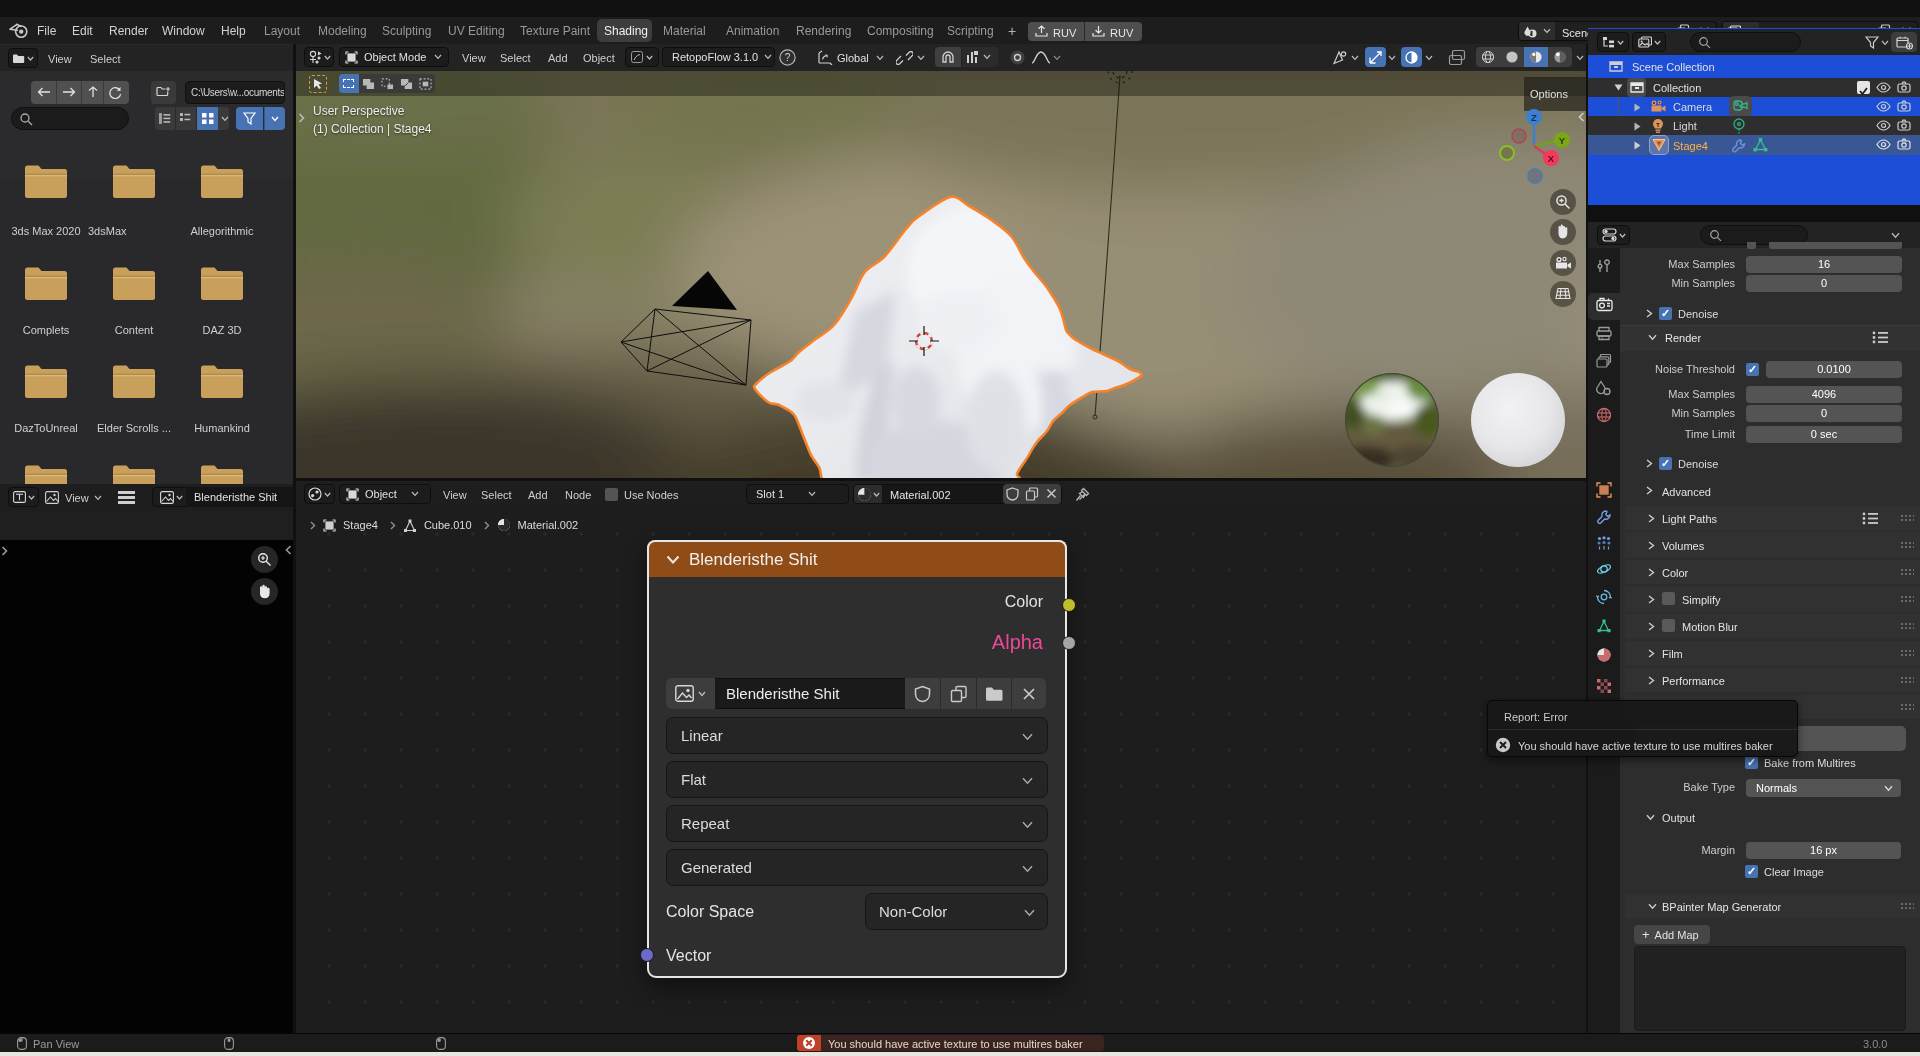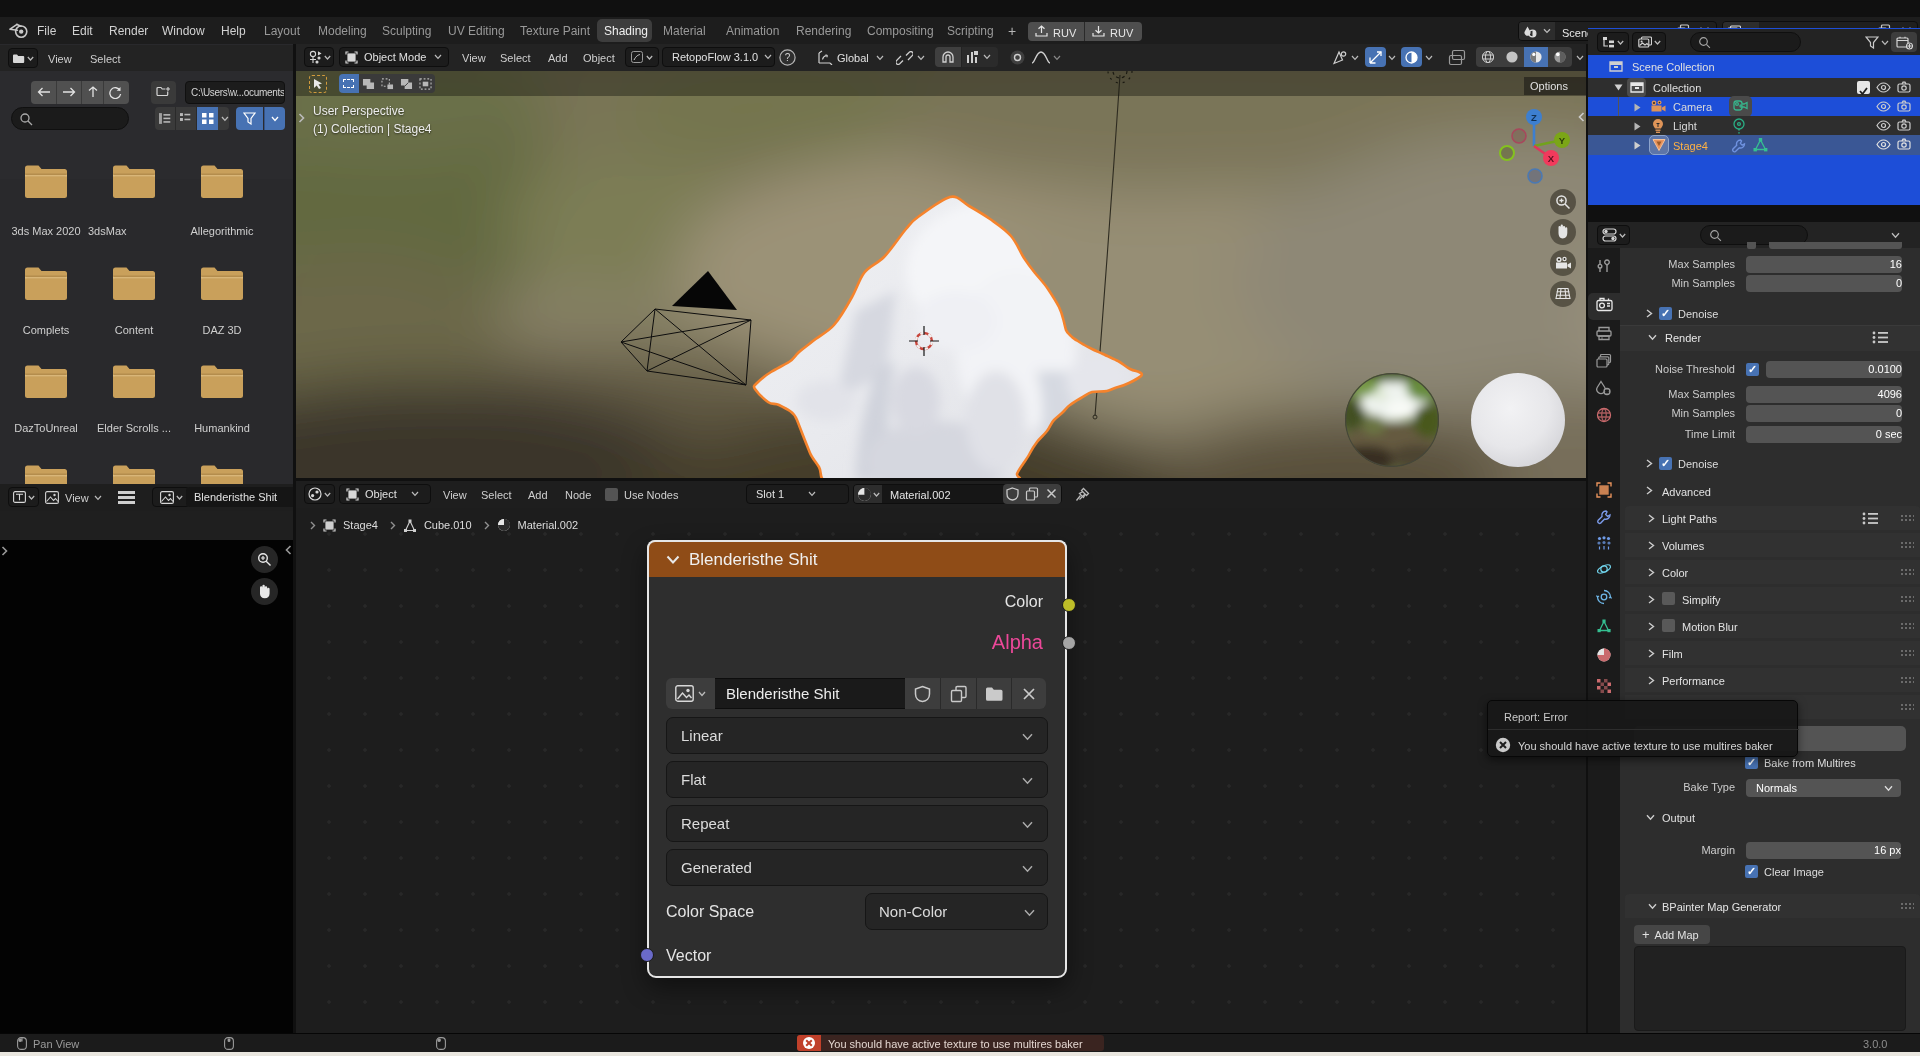--- a/index.html
+++ b/index.html
@@ -1,21 +1,21 @@
 <!DOCTYPE html>
 <html><head><meta charset="utf-8"><style>
 *{margin:0;padding:0;box-sizing:border-box}
 html,body{width:1920px;height:1056px;overflow:hidden;background:#161616;font-family:"Liberation Sans",sans-serif}
 #root{position:relative;width:1920px;height:1056px;background:#101010}
 .a{position:absolute}
 .tx{color:#d2d2d2;font-size:12px;line-height:1;white-space:nowrap}
 .tx11{color:#cfcfcf;font-size:11px;line-height:1;white-space:nowrap}
 .hdr{background:#232323}
 .dd{background:#1c1c1c;border:1px solid #0e0e0e;border-radius:4px;color:#dcdcdc;font-size:11px;white-space:nowrap}
-.fld{background:#545454;border-radius:4px;color:#fff;font-size:11px;text-align:right;line-height:17px;white-space:nowrap}
+.fld{background:#545454;border-radius:4px;color:#fff;font-size:11px;text-align:center;line-height:17px;white-space:nowrap}
 .lbl{position:absolute;color:#cccccc;font-size:11px;text-align:right;white-space:nowrap;line-height:17px}
 .chk{position:absolute;width:13px;height:13px;background:#4772b3;border-radius:2px;color:#fff;font-size:11px;font-weight:bold;text-align:center;line-height:13px}
 .chkoff{position:absolute;width:13px;height:13px;background:#545454;border-radius:2px}
 .sech{position:absolute;left:37px;width:295px;background:#313131;color:#e3e3e3;font-size:11px}
 .grip{position:absolute;right:6px;top:50%;margin-top:-4px;width:14px;height:8px;opacity:.55;background-image:radial-gradient(#9a9a9a 1px,transparent 1.2px);background-size:4px 4px}
 .flh{display:flex;align-items:center}
 </style></head>
 <body>
 <div id="root">
 
@@ -596,21 +596,21 @@
             </svg></div>
       <div style="width:19px;height:19px;background:#3a3a3a;border-radius:0 4px 4px 0"><svg style="margin:4px 0 0 3px" width="13" height="12" viewBox="0 0 14 13">
               <g fill="none" stroke="#b8b8b8" stroke-width="1.2" stroke-dasharray="2 2">
                 <rect x="1" y="1" width="12" height="11"></rect>
               </g>
               <rect x="4" y="4" width="6" height="5" fill="#b8b8b8"></rect>
             </svg></div>
     </div>
     <div class="a" style="left:17px;top:33px;color:#eee;font-size:12px;text-shadow:0 1px 2px rgba(0,0,0,.6)">User Perspective</div>
     <div class="a" style="left:17px;top:51px;color:#eee;font-size:12px;text-shadow:0 1px 2px rgba(0,0,0,.6)">(1) Collection | Stage4</div>
-    <div class="a flh" style="left:1228px;top:6px;height:18px;background:rgba(30,29,24,0.65);border-radius:0;padding:0 6px;gap:20px">
+    <div class="a flh" style="left:1228px;top:6px;height:34px;background:rgba(30,29,24,0.65);border-radius:0;padding:0 6px;gap:20px">
       <span style="color:#e0e0e0;font-size:11px">Options</span>
       <svg width="8" height="6" viewBox="0 0 8 6">
             <path d="M1 1l3 3.4L7 1" stroke="#ccc" stroke-width="1.2" fill="none"></path>
           </svg>
     </div>
 
     <svg class="a" style="left:1196px;top:30px" width="90" height="92" viewBox="0 0 90 92">
       <g stroke-width="2.6">
         <line x1="42" y1="45" x2="42" y2="16" stroke="#3d7fd0"></line>
         <line x1="42" y1="45" x2="70" y2="39" stroke="#71a21c"></line>

